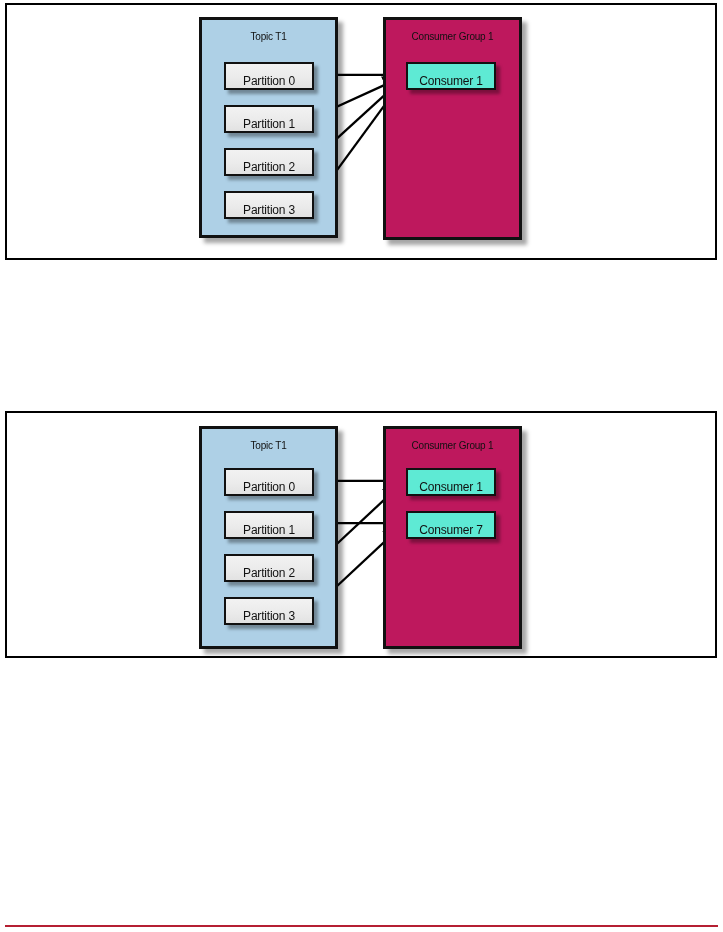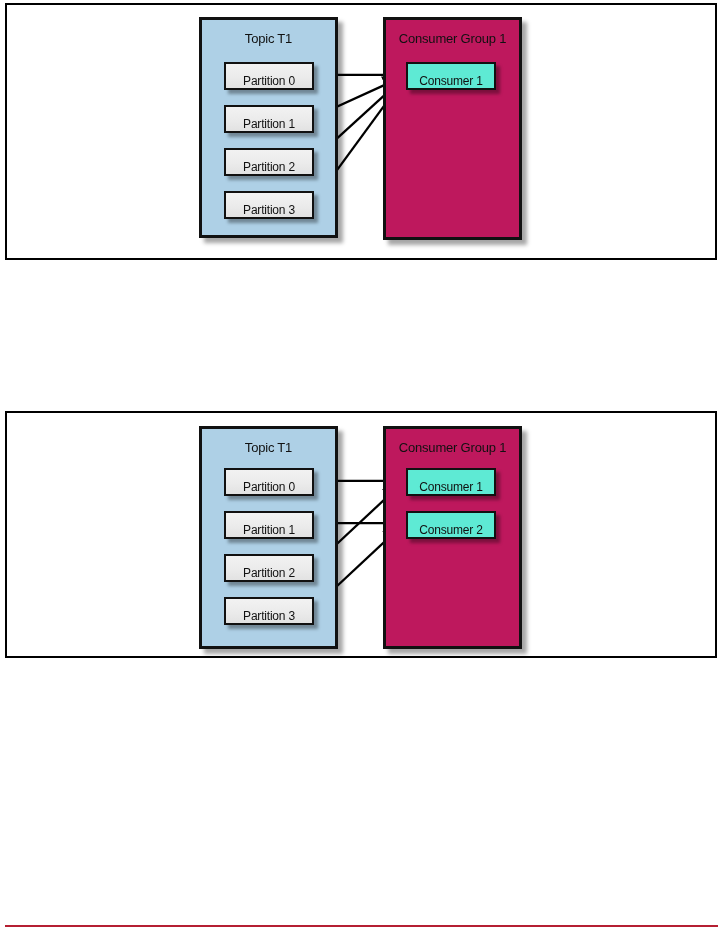--- a/index.html
+++ b/index.html
@@ -44,21 +44,21 @@
     box-shadow: 5px 5px 4px rgba(0,0,0,0.35);
   }
   .topic-box { background: #aed0e6; }
   .group-box { background: #be185d; text-decoration: underline; }
 
   .container-title {
     position: absolute;
     left: 0;
     width: 100%;
     text-align: center;
-    font-size: 13px;
+    font-size: 10px;
     color: #111111;
     letter-spacing: -0.2px;
     font-family: "Liberation Sans", sans-serif;
   }
 
   .node-box {
     position: absolute;
     box-sizing: border-box;
     border: 2.5px solid #111111;
     display: flex;
@@ -168,20 +168,20 @@
     </div>
 
     <div class="container-box group-box" style="left:376px; top:13px; width:139px; height:223px;">
       <div class="container-title" style="top:11px;">Consumer Group 1</div>
     </div>
 
     <div class="node-box consumer-box" style="left:399px; top:55px; width:90px; height:28px;">
       <span>Consumer 1</span>
     </div>
     <div class="node-box consumer-box" style="left:399px; top:98px; width:90px; height:28px;">
-      <span>Consumer 2</span>
+      <span>Consumer 7</span>
     </div>
 
   </div>
 
   <div class="rule-line" id="bottom-rule"></div>
 
 </div>
 
 </body></html>

